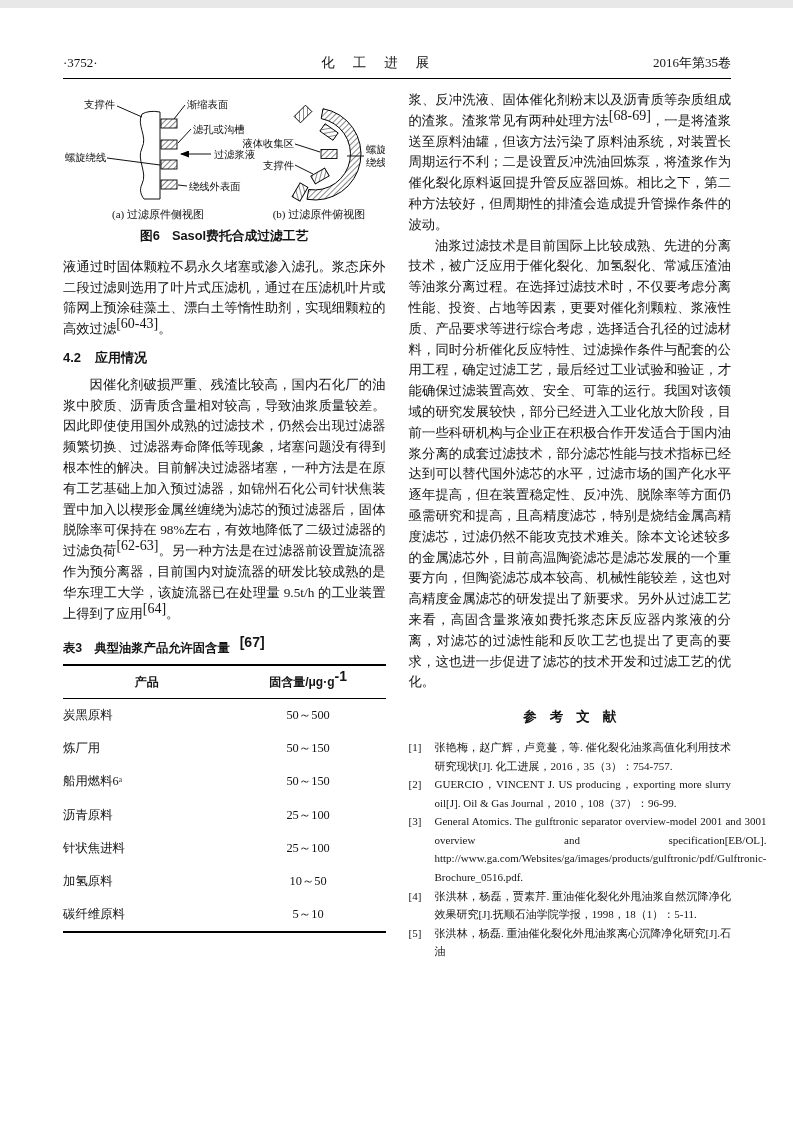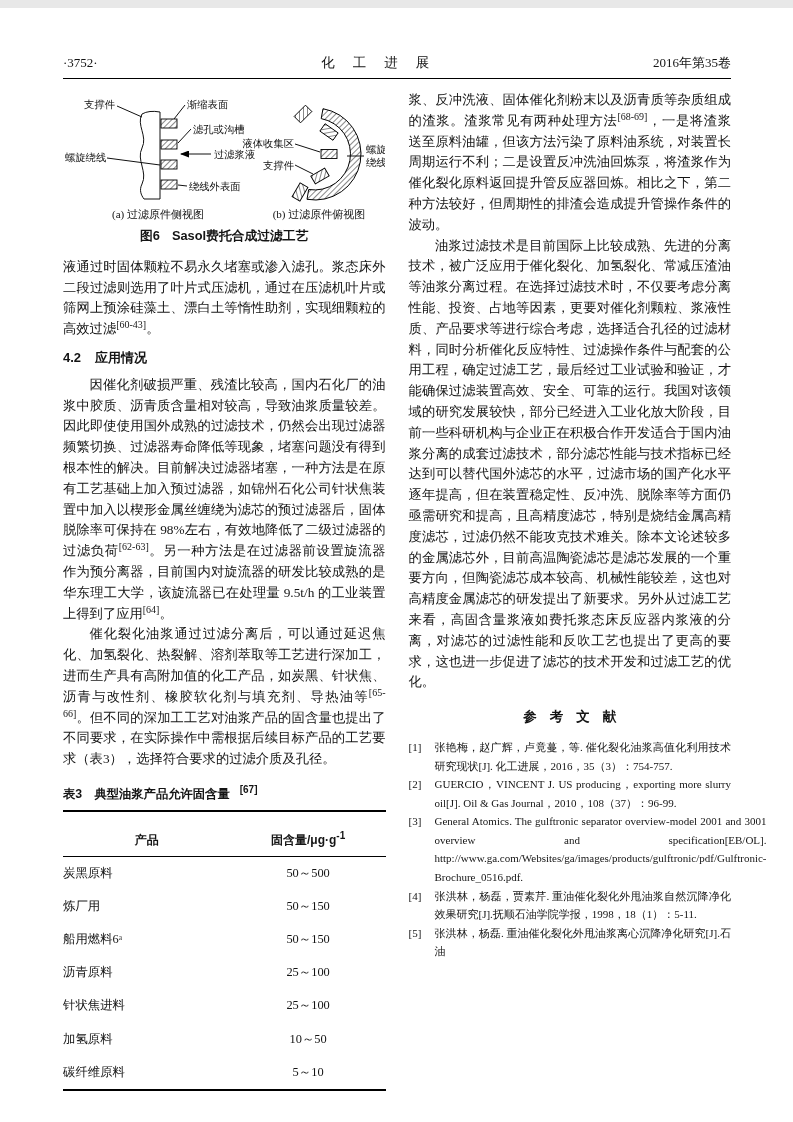--- a/index.html
+++ b/index.html
@@ -14,21 +14,21 @@
     display:flex; justify-content:space-between; align-items:baseline;
     font-size:13px;
   }
   .hdr .journal { letter-spacing:18px; margin-left:18px; font-size:13.5px; }
   .hdr-rule { position:absolute; top:70px; left:63px; width:668px; border-top:1.7px solid #000; }
   
   .cols { position:absolute; top:82px; left:63px; width:668px; display:flex; gap:23px; }
   .col { width:322.5px; font-size:13.3px; line-height:20.8px; text-align:justify; }
   p.body { margin:0; text-indent:2em; }
   p.body.cont { text-indent:0; }
-  sup.ref { font-size:10px; line-height:0; vertical-align:super; }
+  sup.ref { font-size:14px; line-height:0; vertical-align:super; }
   .h-sec {
     font-family:"Liberation Sans","DejaVu Sans",sans-serif;
     font-weight:bold; margin:8px 0 6px 0; text-align:left;
   }
   .h-sub { font-size:13px; }
   .h-main { font-size:15.5px; margin:14px 0 10px 0; }
   .h-sec .num { margin-right:14px; }
   
   .fig { margin:2px 0 10px 0; }
   .fig svg { display:block; }
@@ -44,21 +44,21 @@
   .tbl-wrap { margin-top:14px; }
   .tbl-cap {
     font-weight:bold; font-size:12.3px;
     font-family:"Liberation Sans","DejaVu Sans",sans-serif; margin-bottom:5px;
   }
   .tbl-cap .num { margin-right:10px; }
   table.data { width:100%; border-collapse:collapse; font-size:12.4px;
     border-top:2px solid #000; border-bottom:2px solid #000; }
   table.data thead th {
     font-family:"Liberation Sans","DejaVu Sans",sans-serif; font-weight:bold;
-    font-size:12px; text-align:center; padding:18px 0 5px 0; border-bottom:1.2px solid #000;
+    font-size:12px; text-align:center; padding:6px 0 5px 0; border-bottom:1.2px solid #000;
   }
   table.data td { padding:6.2px 0; }
   td.prod { text-align:left; padding-left:20px; width:52%; }
   td.val  { text-align:center; }
   
   .refs-head {
     text-align:center; font-weight:bold; font-size:13.5px; letter-spacing:13px;
     font-family:"Liberation Sans","DejaVu Sans",sans-serif;
     margin:14px 0 10px 0; text-indent:13px;
   }
@@ -163,21 +163,20 @@
       </div>
 
       <p class="body cont"><span>液通过时固体颗粒不易永久堵塞或渗入滤孔。浆态床外二段过滤则选用了叶片式压滤机，通过在压滤机叶片或筛网上预涂硅藻土、漂白土等惰性助剂，实现细颗粒的高效过滤</span><sup class="ref">[60-43]</sup><span>。</span></p>
 
       <div class="h-sec h-sub">
         <span class="num">4.2</span><span>应用情况</span>
       </div>
 
       <p class="body"><span>因催化剂破损严重、残渣比较高，国内石化厂的油浆中胶质、沥青质含量相对较高，导致油浆质量较差。因此即使使用国外成熟的过滤技术，仍然会出现过滤器频繁切换、过滤器寿命降低等现象，堵塞问题没有得到根本性的解决。目前解决过滤器堵塞，一种方法是在原有工艺基础上加入预过滤器，如锦州石化公司针状焦装置中加入以楔形金属丝缠绕为滤芯的预过滤器后，固体脱除率可保持在 98%左右，有效地降低了二级过滤器的过滤负荷</span><sup class="ref">[62-63]</sup><span>。另一种方法是在过滤器前设置旋流器作为预分离器，目前国内对旋流器的研发比较成熟的是华东理工大学，该旋流器已在处理量 9.5t/h 的工业装置上得到了应用</span><sup class="ref">[64]</sup><span>。</span></p>
 
-      <p class="body"><span>催化裂化油浆通过过滤分离后，可以通过延迟焦化、加氢裂化、热裂解、溶剂萃取等工艺进行深加工，进而生产具有高附加值的化工产品，如炭黑、针状焦、沥青与改性剂、橡胶软化剂与填充剂、导热油等</span><sup class="ref">[65-66]</sup><span>。但不同的深加工工艺对油浆产品的固含量也提出了不同要求，在实际操作中需根据后续目标产品的工艺要求（表3），选择符合要求的过滤介质及孔径。</span></p>
 
 
       <div class="tbl-wrap">
         <div class="tbl-cap">
           <span class="num">表3　典型油浆产品允许固含量</span><sup class="ref">[67]</sup>
         </div>
         <table class="data">
           <thead>
             <tr>
               <th>产品</th>

